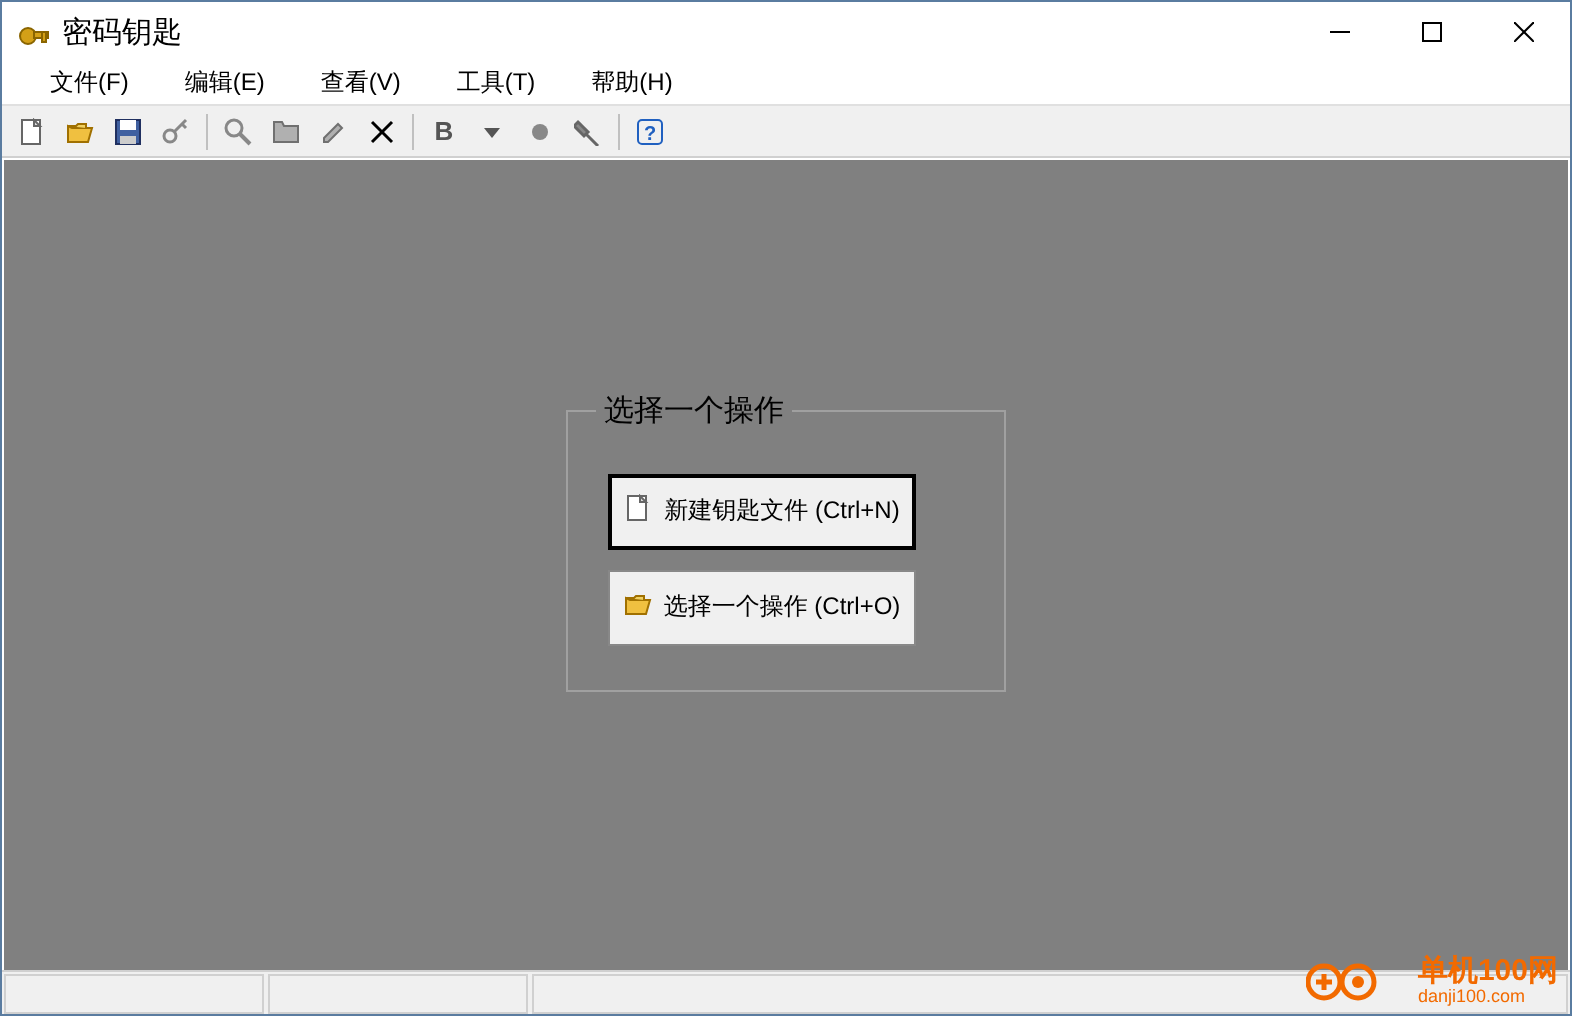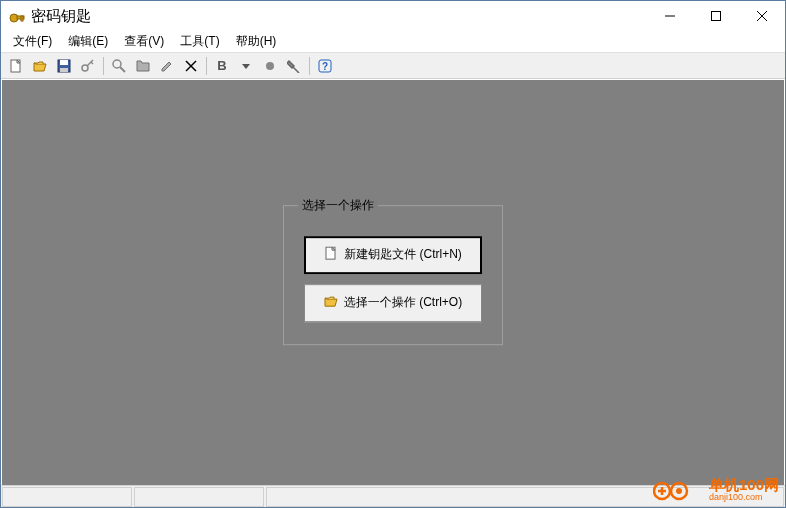--- a/index.html
+++ b/index.html
@@ -5,38 +5,38 @@
 * { box-sizing: border-box; margin: 0; padding: 0; font-family: "Microsoft YaHei", SimSun, sans-serif; }
 body { width: 786px; height: 508px; border: 1px solid #5a7ca0; background: #fff; position: relative; overflow: hidden; }
 
 .titlebar { height: 30px; display: flex; align-items: center; padding: 0 0 0 8px; background: #fff; }
 .titlebar .app-icon { width: 16px; height: 16px; margin-right: 6px; }
 .titlebar .title { font-size: 15px; flex: 1; }
 .win-controls { display: flex; height: 100%; }
 .win-btn { width: 46px; height: 100%; display: flex; align-items: center; justify-content: center; cursor: pointer; }
 
 .menubar { height: 22px; display: flex; align-items: center; padding: 0 4px; font-size: 12px; border-bottom: 1px solid #e0e0e0; }
-.menu-item { padding: 2px 8px; cursor: pointer; }
+.menu-item { padding: 2px 8px; cursor: pointer; margin-left: 12px; }
 
 .toolbar { height: 26px; display: flex; align-items: center; padding: 0 4px; gap: 2px; background: #f0f0f0; border-bottom: 1px solid #d0d0d0; }
 .tool-btn { width: 22px; height: 22px; display: flex; align-items: center; justify-content: center; cursor: pointer; border: 1px solid transparent; }
 .tool-sep { width: 1px; height: 18px; background: #c0c0c0; margin: 0 2px; }
 
 .workspace { position: absolute; top: 79px; left: 1px; right: 1px; bottom: 22px; background: #808080; }
 
 .op-group { position: absolute; left: 50%; top: 50%; transform: translate(-50%, -58%); width: 220px; border: 1px solid #a0a0a0; padding: 18px 20px 22px 20px; }
-.op-legend { font-size: 12px; color: #000; padding: 0 4px; margin-left: -6px; }
-.op-btn { width: 178px; height: 38px; display: flex; align-items: center; justify-content: center; gap: 6px; font-size: 12px; cursor: pointer; background: #f0f0f0; border: 1px solid #888; margin-top: 10px; }
+.op-legend { font-size: 15px; color: #000; padding: 0 4px; margin-left: -6px; }
+.op-btn { width: 154px; height: 38px; display: flex; align-items: center; justify-content: center; gap: 6px; font-size: 12px; cursor: pointer; background: #f0f0f0; border: 1px solid #888; margin-top: 10px; }
 .op-btn.primary { border: 2px solid #000; margin-top: 4px; }
 
 .statusbar { position: absolute; bottom: 0; left: 0; right: 0; height: 22px; background: #f0f0f0; display: flex; border-top: 1px solid #d0d0d0; }
 .status-pane { border: 1px solid #d0d0d0; flex: 0 0 130px; height: 20px; margin: 1px; }
 .status-pane.wide { flex: 1; }
 
-.watermark { position: absolute; right: 6px; bottom: 4px; font-size: 13px; color: #f26a00; display: flex; align-items: flex-start; gap: 20px; pointer-events: none; }
+.watermark { position: absolute; right: 6px; bottom: 4px; font-size: 13px; color: #f26a00; display: flex; align-items: center; gap: 20px; pointer-events: none; }
 .watermark .sub { font-size: 9px; color: #f26a00; display: block; }
 </style>
 </head>
 <body>
 
 <div class="titlebar">
   <span class="app-icon">
     <svg width="16" height="16" viewBox="0 0 16 16">
         <circle cx="5" cy="10" r="4" fill="#d4a017" stroke="#8a6500"></circle>
         <rect x="8" y="8" width="7" height="3" fill="#d4a017" stroke="#8a6500"></rect>

